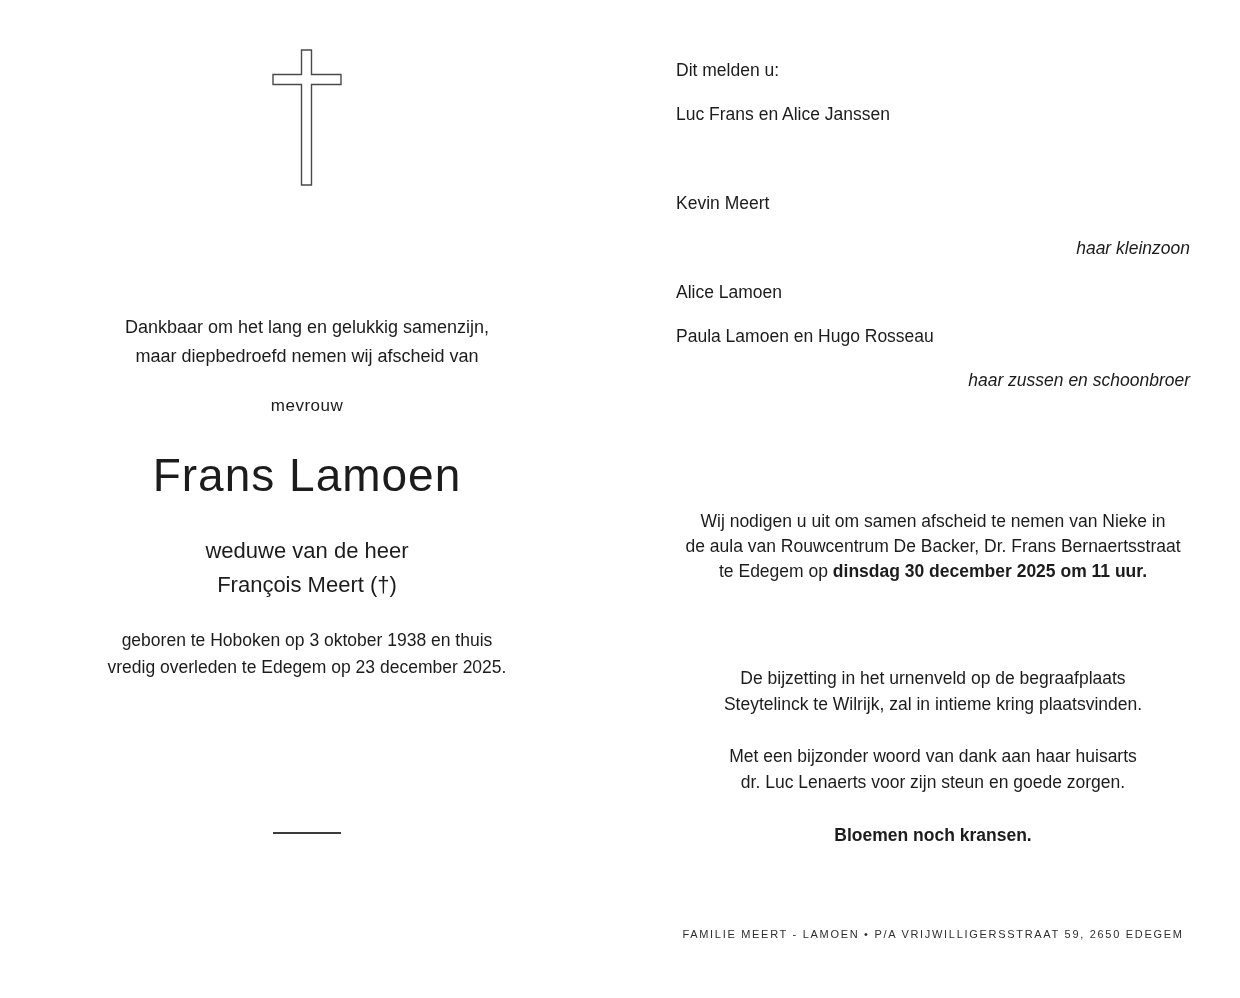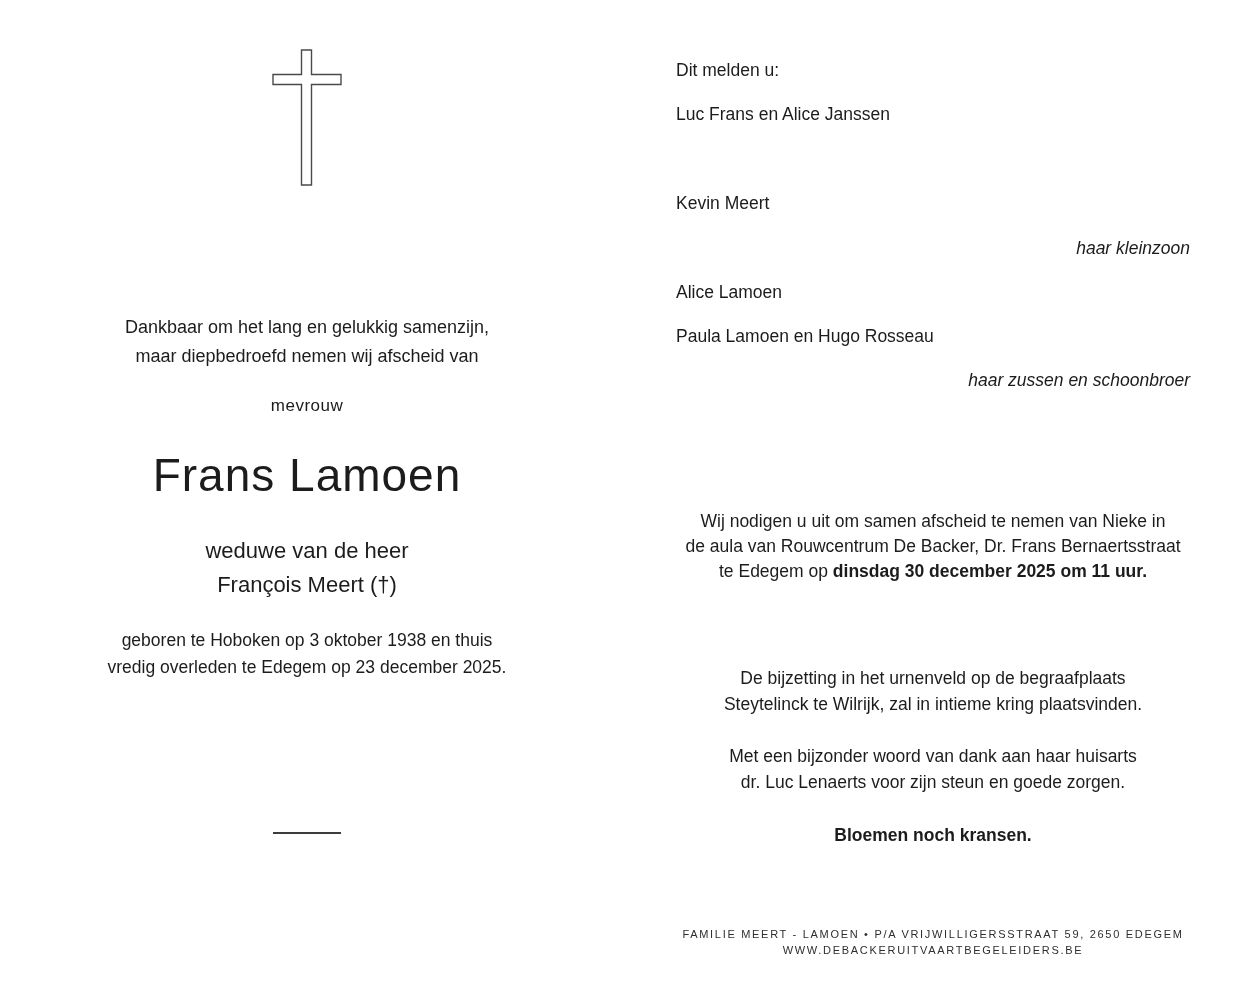--- a/index.html
+++ b/index.html
@@ -191,18 +191,17 @@
 
     <div class="r-line thanks align-center">
       <div>Met een bijzonder woord van dank aan haar huisarts</div>
       <div>dr. Luc Lenaerts voor zijn steun en goede zorgen.</div>
     </div>
 
     <div class="r-line flowers align-center">Bloemen noch kransen.</div>
 
     <div class="footer">
       <div>FAMILIE MEERT - LAMOEN • P/A VRIJWILLIGERSSTRAAT 59, 2650 EDEGEM</div>
-      <div>WWW.DEBACKERUITVAARTBEGELEIDERS.BE</div>
     </div>
 
   </div>
 
 </div>
 
 </body></html>

